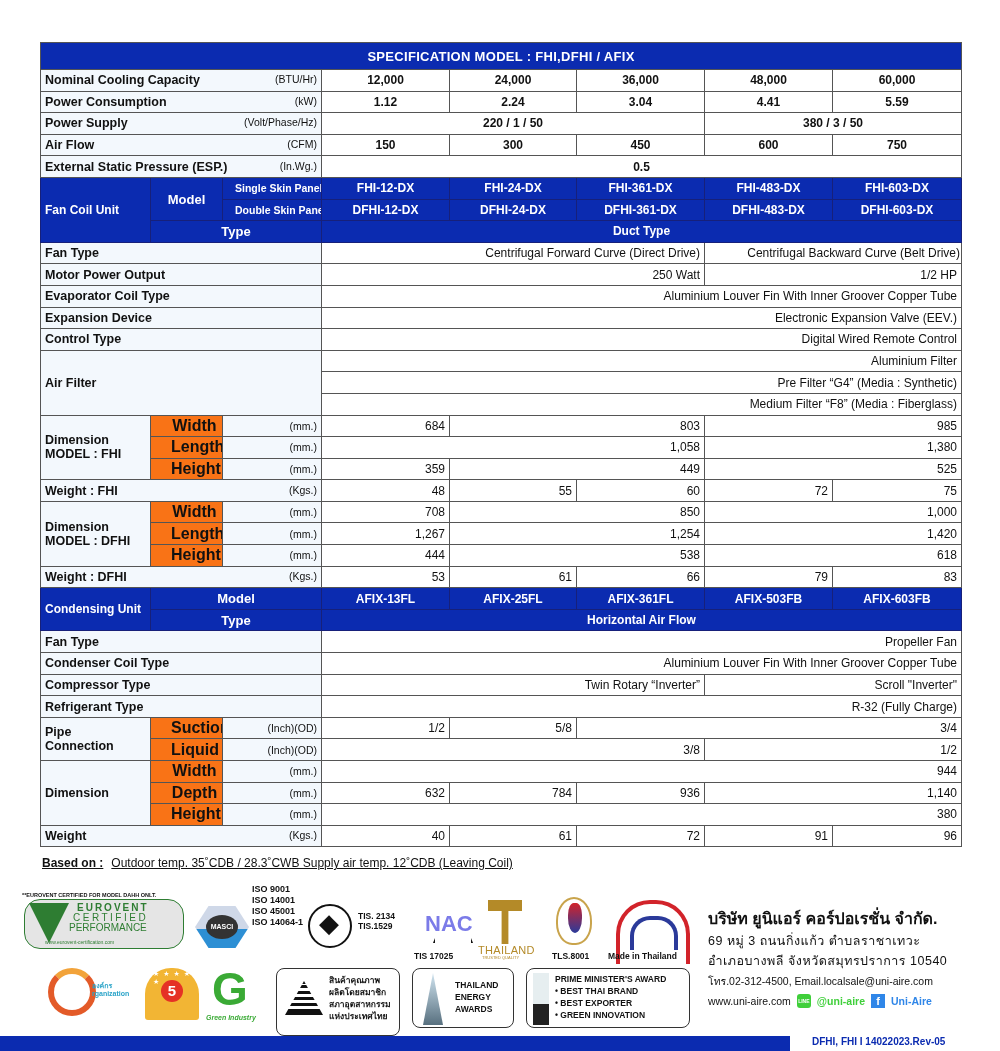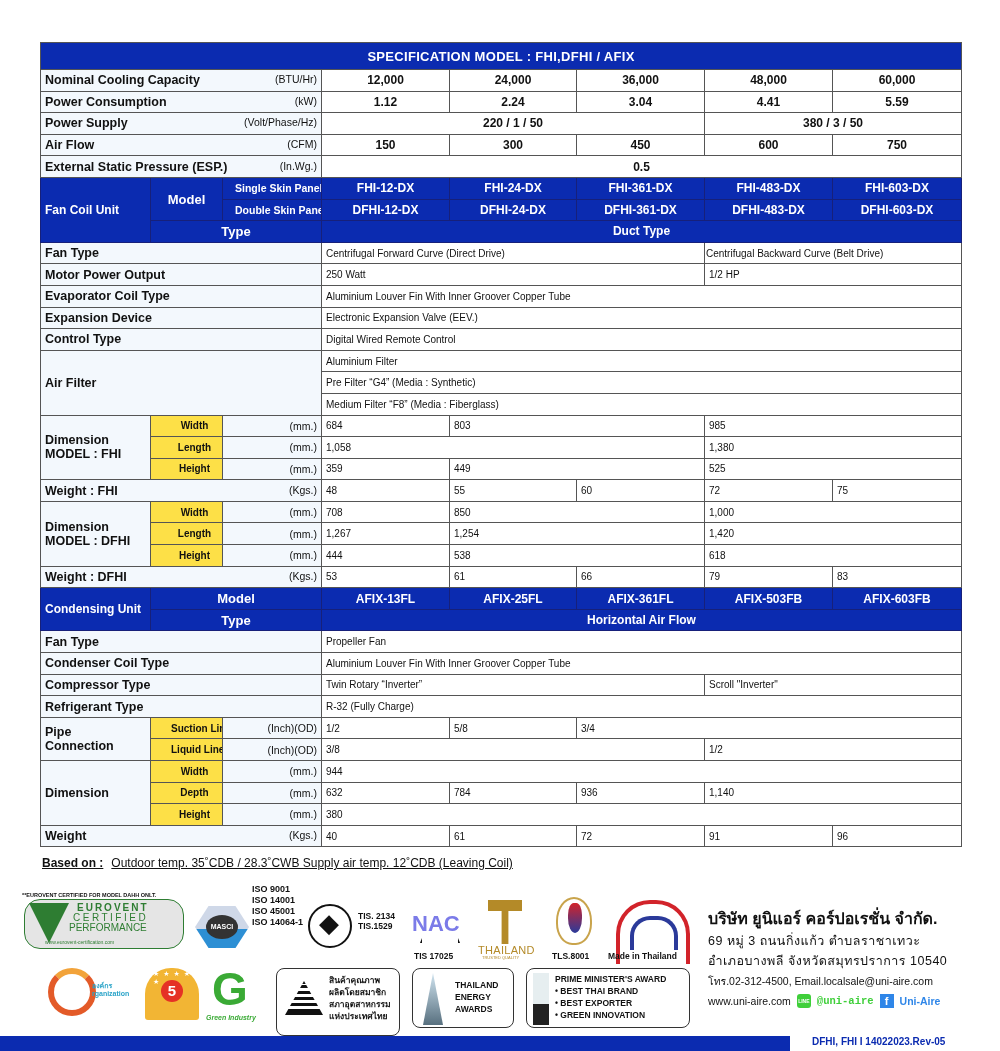--- a/index.html
+++ b/index.html
@@ -5,22 +5,22 @@
   * { box-sizing: border-box; margin: 0; padding: 0; }
   html, body { width: 1000px; height: 1051px; background: #ffffff; overflow: hidden; }
   body { position: relative; font-family: "Liberation Sans", "DejaVu Sans", sans-serif; color: #111; }
 
   .spec { position: absolute; left: 40px; top: 42px; width: 921px; border-collapse: collapse; table-layout: fixed; border: 1.5px solid #222; }
   .spec td { border: 1px solid #555; font-size: 12px; height: 21.6px; padding: 0 4px; white-space: nowrap; overflow: hidden; }
   .spec .title td { background: #0b2bb0; color: #fff; font-weight: bold; text-align: center; font-size: 13px; height: 27px; letter-spacing: .3px; }
   .spec td.lbl { background: #f3f8fd; font-weight: bold; font-size: 12.5px; }
   .spec td.lbl .u { float: right; font-weight: normal; font-size: 10.5px; }
   .spec td.unit { background: #f3f8fd; text-align: right; font-size: 10.5px; }
-  .spec td.sub { background: #fde047; text-align: center; font-weight: bold; font-size: 10px; padding-left: 20px; }
-  .spec td.v { text-align: left; font-size: 10px; }
+  .spec td.sub { background: #f97316; text-align: center; font-weight: bold; font-size: 16px; padding-left: 20px; }
+  .spec td.v { text-align: right; font-size: 12px; }
   .spec td.vb { text-align: center; font-weight: bold; font-size: 12px; }
   .spec td.blue { background: #0b2bb0; color: #fff; font-weight: bold; border-color: #17207a; }
   .spec td.blue.c { text-align: center; }
   .spec td.blue.s { font-size: 10.5px; padding-left: 12px; }
 
   .note { position: absolute; left: 42px; top: 856px; font-size: 12px; text-decoration: underline; }
   .note b { font-weight: bold; margin-right: 8px; }
 
   .footer-bar { position: absolute; left: 0; top: 1036px; width: 790px; height: 15px; background: #0b2bb0; }
   .docref { position: absolute; left: 812px; top: 1036px; font-size: 10px; font-weight: bold; color: #0b2bb0; }
@@ -34,21 +34,21 @@
   .eurovent .t4 { position: absolute; left: 20px; top: 39px; font-size: 5px; color: #2e7d32; }
 
   .masci { position: absolute; left: 195px; top: 906px; width: 54px; height: 42px; clip-path: polygon(25% 0,75% 0,100% 50%,75% 100%,25% 100%,0 50%); background: linear-gradient(#cfd8e8 55%, #2d8fd4 55%); }
   .masci span { position: absolute; left: 11px; top: 9px; width: 32px; height: 24px; border-radius: 50%; background: #333; color: #fff; font-size: 7px; font-weight: bold; text-align: center; line-height: 24px; }
   .iso { position: absolute; left: 252px; top: 884px; font-size: 9px; font-weight: bold; line-height: 11px; }
 
   .tis-logo { position: absolute; left: 308px; top: 904px; width: 44px; height: 44px; border: 2.5px solid #111; border-radius: 50%; }
   .tis-logo::after { content: "◆"; position: absolute; left: 9px; top: 2px; font-size: 26px; }
   .tis-txt { position: absolute; left: 358px; top: 911px; font-size: 8.5px; font-weight: bold; line-height: 10px; }
 
-  .nac { position: absolute; left: 412px; top: 893px; width: 56px; height: 50px; }
+  .nac { position: absolute; left: 425px; top: 893px; width: 56px; height: 50px; }
   .nac .tri { position: absolute; left: 8px; top: 0; width: 40px; height: 50px; border-left: 2px solid #111; border-right: 2px solid #111; clip-path: polygon(50% 0, 100% 100%, 0 100%); background: #fff; }
   .nac .nl { position: absolute; left: 0; top: 18px; font-size: 22px; font-weight: bold; color: #7b7be8; }
   .cap { position: absolute; font-size: 8.5px; font-weight: bold; }
 
   .tq { position: absolute; left: 488px; top: 900px; width: 34px; height: 44px; background: #b48a28; clip-path: polygon(0 0,100% 0,100% 25%,60% 25%,60% 100%,40% 100%,40% 25%,0 25%); }
   .tq-txt { position: absolute; left: 478px; top: 944px; font-size: 11px; color: #b48a28; letter-spacing: .3px; }
   .tq-sub { position: absolute; left: 482px; top: 955px; font-size: 4px; color: #b48a28; }
 
   .tls { position: absolute; left: 556px; top: 897px; width: 36px; height: 48px; border-radius: 50% 50% 45% 45%; border: 2px solid #c9a44c; }
   .tls::before { content: ""; position: absolute; left: 10px; top: 4px; width: 14px; height: 30px; background: linear-gradient(#d2232a, #2b3a9a); border-radius: 40% 40% 50% 50%; }
@@ -56,21 +56,21 @@
   .mit { position: absolute; left: 612px; top: 898px; width: 76px; height: 46px; }
   .mit::before { content: ""; position: absolute; left: 4px; top: 2px; width: 66px; height: 60px; border: 4px solid #d2232a; border-bottom: none; border-radius: 34px 34px 0 0; }
   .mit::after { content: ""; position: absolute; left: 18px; top: 18px; width: 40px; height: 30px; border: 4px solid #2b3a9a; border-bottom: none; border-radius: 20px 20px 0 0; }
 
   .co { position: absolute; left: 708px; top: 906px; }
   .co .name { font-size: 16px; font-weight: bold; }
   .co .addr { font-size: 12.5px; line-height: 20px; letter-spacing: .5px; }
   .co .tel { font-size: 10.5px; line-height: 20px; }
   .co .web { font-size: 10.5px; line-height: 20px; display: flex; align-items: center; gap: 6px; }
   .line-badge { display: inline-block; width: 14px; height: 14px; background: #3fcf3a; border-radius: 3px; color: #fff; font-size: 5px; text-align: center; line-height: 14px; font-weight: bold; }
-  .line-txt { color: #3fcf3a; font-weight: bold; font-family: Liberation Mono, monospace; }
+  .line-txt { color: #3fcf3a; font-weight: bold; }
   .fb-badge { display: inline-block; width: 14px; height: 14px; background: #2f86e8; color: #fff; font-size: 11px; font-weight: bold; text-align: center; line-height: 15px; }
   .fb-txt { color: #2f86e8; font-weight: bold; }
 
   .o2 { position: absolute; left: 48px; top: 968px; width: 48px; height: 48px; border: 6px solid #e35a28; border-radius: 50%; border-top-color: #f2a33a; }
   .o2-txt { position: absolute; left: 92px; top: 982px; font-size: 7px; color: #29a3c8; font-weight: bold; line-height: 8px; }
   .lbl5 { position: absolute; left: 145px; top: 968px; width: 54px; height: 52px; background: #f2b534; border-radius: 26px 26px 3px 3px; }
   .lbl5 .num { position: absolute; left: 16px; top: 12px; width: 22px; height: 22px; border-radius: 50%; background: #e53125; color: #fff; font-weight: bold; font-size: 15px; text-align: center; line-height: 22px; }
   .lbl5 .stars { position: absolute; left: 8px; top: 2px; font-size: 7px; color: #fff; letter-spacing: 1px; }
   .gi { position: absolute; left: 212px; top: 966px; font-size: 46px; font-weight: bold; color: #3aaa35; line-height: 46px; }
   .gi-txt { position: absolute; left: 206px; top: 1014px; font-size: 7px; font-weight: bold; font-style: italic; color: #3aaa35; }

